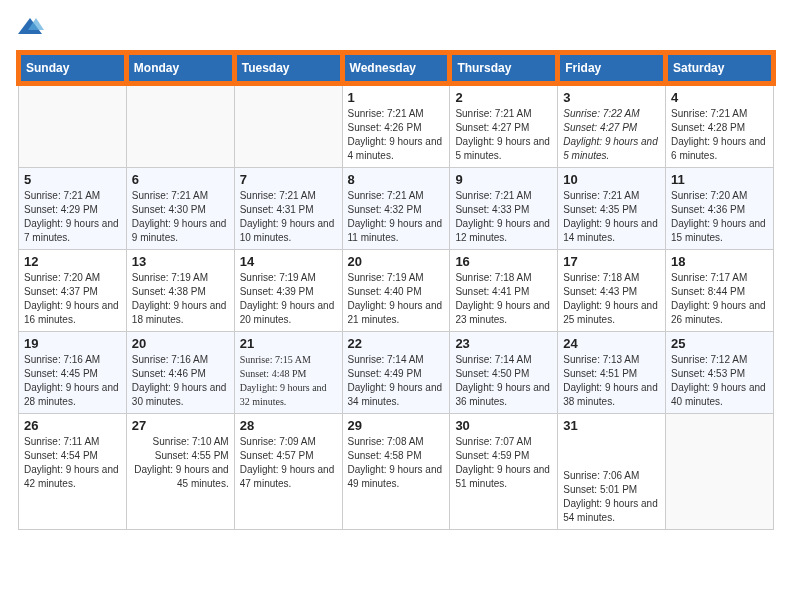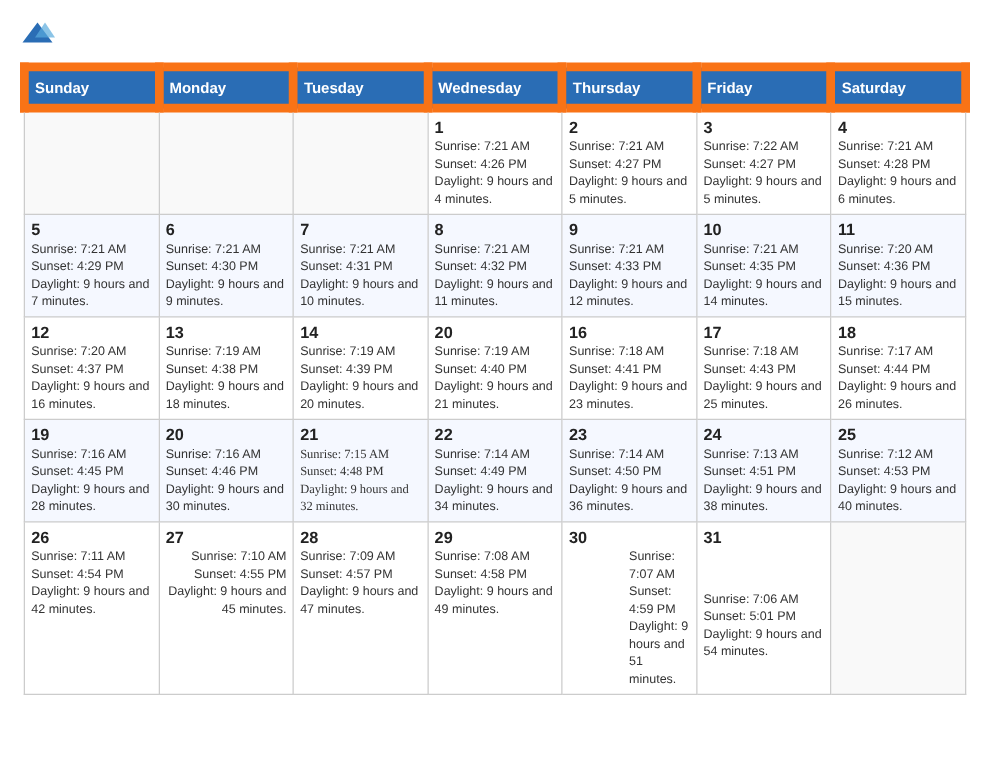--- a/index.html
+++ b/index.html
@@ -42,21 +42,21 @@
       border-collapse: collapse;
       table-layout: fixed;
     }
     th {
       background-color: #2a6db5;
       color: #fff;
       font-size: 12px;
       font-weight: bold;
       text-align: left;
       padding: 6px 5px;
-      border: 7px solid #f97316;
+      border: 5px solid #f97316;
     }
     td {
       border: 1px solid #ccc;
       vertical-align: top;
       padding: 4px 5px;
       font-size: 10px;
       color: #333;
       height: 80px;
       background: #fff;
     }
@@ -123,21 +123,21 @@
 Daylight: 9 hours and 4 minutes.</div>
         </td>
         <td>
           <span class="day-number">2</span>
           <div class="day-info" style="white-space: pre-line;">Sunrise: 7:21 AM
 Sunset: 4:27 PM
 Daylight: 9 hours and 5 minutes.</div>
         </td>
         <td>
           <span class="day-number">3</span>
-          <div class="day-info" style="white-space: pre-line;">Sunrise: 7:22 AM
+          <div class="day-info" style="white-space: pre-line; font-style: italic;">Sunrise: 7:22 AM
 Sunset: 4:27 PM
 Daylight: 9 hours and 5 minutes.</div>
         </td>
         <td>
           <span class="day-number">4</span>
           <div class="day-info" style="white-space: pre-line;">Sunrise: 7:21 AM
 Sunset: 4:28 PM
 Daylight: 9 hours and 6 minutes.</div>
         </td>
       </tr>
@@ -218,21 +218,21 @@
         </td>
         <td>
           <span class="day-number">17</span>
           <div class="day-info" style="white-space: pre-line;">Sunrise: 7:18 AM
 Sunset: 4:43 PM
 Daylight: 9 hours and 25 minutes.</div>
         </td>
         <td>
           <span class="day-number">18</span>
           <div class="day-info" style="white-space: pre-line;">Sunrise: 7:17 AM
-Sunset: 4:44 PM
+Sunset: 8:44 PM
 Daylight: 9 hours and 26 minutes.</div>
         </td>
       </tr>
       <tr>
         <td>
           <span class="day-number">19</span>
           <div class="day-info" style="white-space: pre-line;">Sunrise: 7:16 AM
 Sunset: 4:45 PM
 Daylight: 9 hours and 28 minutes.</div>
         </td>
@@ -293,21 +293,21 @@
 Daylight: 9 hours and 47 minutes.</div>
         </td>
         <td>
           <span class="day-number">29</span>
           <div class="day-info" style="white-space: pre-line;">Sunrise: 7:08 AM
 Sunset: 4:58 PM
 Daylight: 9 hours and 49 minutes.</div>
         </td>
         <td>
           <span class="day-number">30</span>
-          <div class="day-info" style="white-space: pre-line; margin-left: 48px;">Sunrise: 7:07 AM
+          <div class="day-info" style="white-space: pre-line;">Sunrise: 7:07 AM
 Sunset: 4:59 PM
 Daylight: 9 hours and 51 minutes.</div>
         </td>
         <td>
           <span class="day-number">31</span>
           <div class="day-info" style="white-space: pre-line; margin-top: 36px;">Sunrise: 7:06 AM
 Sunset: 5:01 PM
 Daylight: 9 hours and 54 minutes.</div>
         </td>
         <td class="empty"></td>

